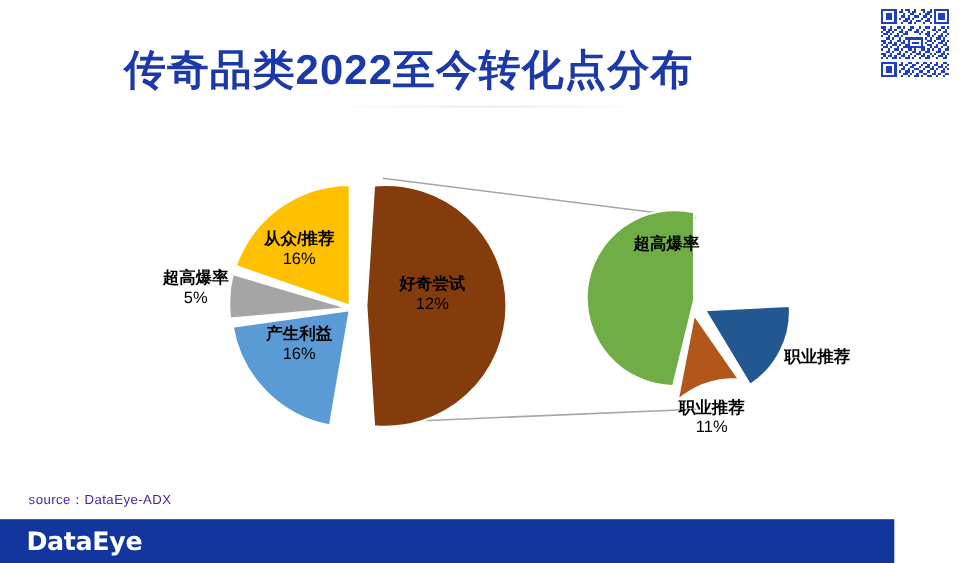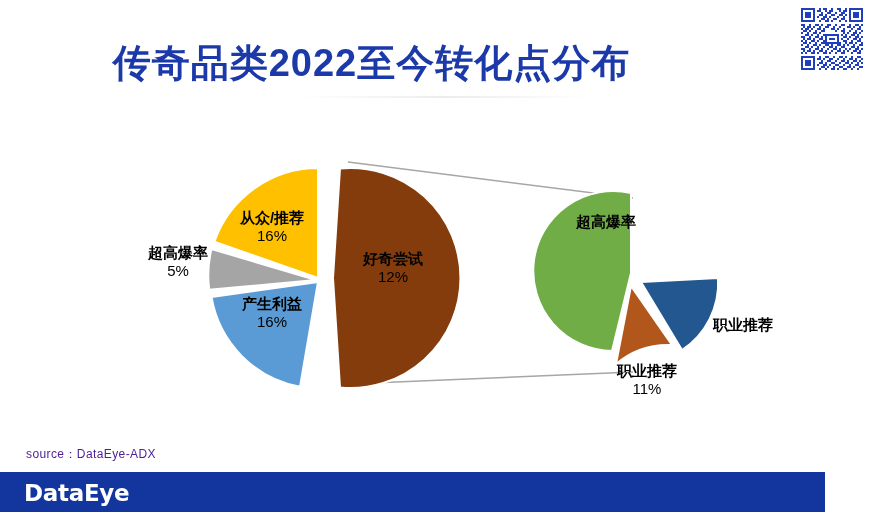--- a/index.html
+++ b/index.html
@@ -44,21 +44,20 @@
   
   .source{
     position:absolute;left:26px;top:446px;
     font-size:12px;color:#4c1d95;letter-spacing:.4px;white-space:nowrap;
   }
 
   
   .footer{
     position:absolute;left:0;bottom:0;width:813px;height:40px;
     background:#12369e;
-    padding-left:12px;
   }
   .footer-logo{
     position:absolute;left:24px;top:8px;
     font-size:23px;font-weight:bold;color:#ffffff;letter-spacing:-.3px;
     font-family:"DejaVu Sans","Liberation Sans",sans-serif;
   }
 </style>
 </head>
 <body>
 

